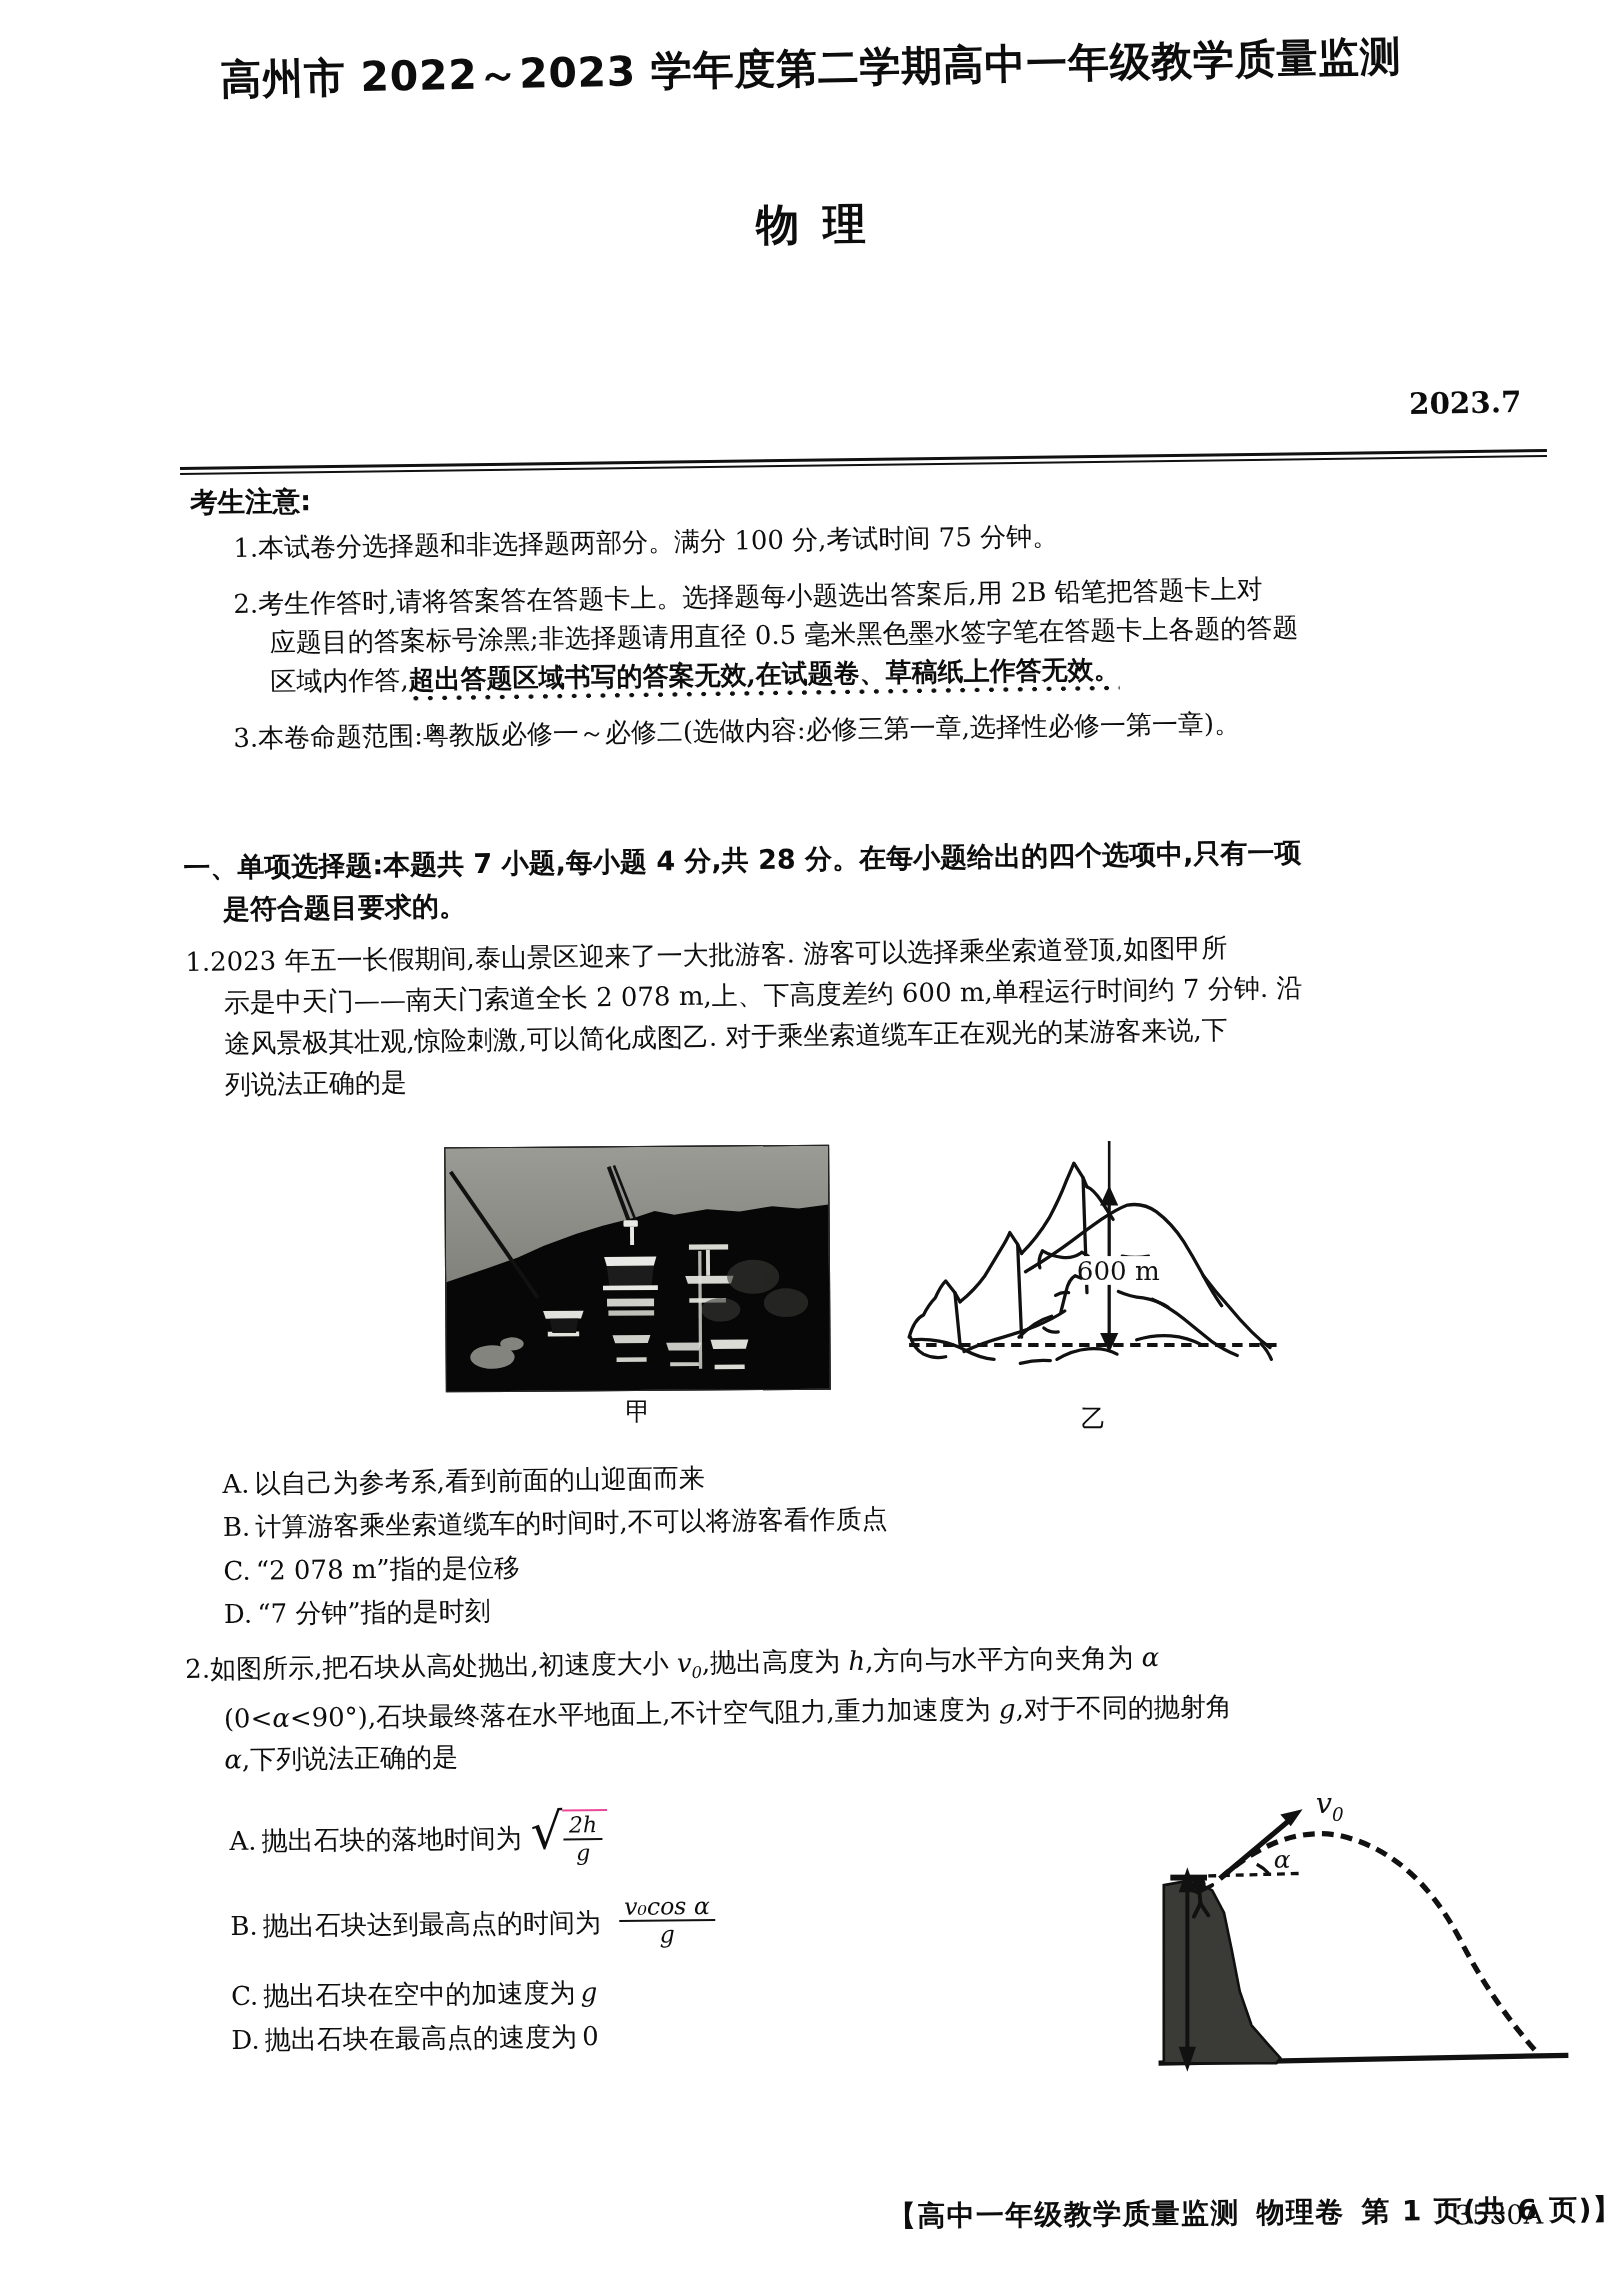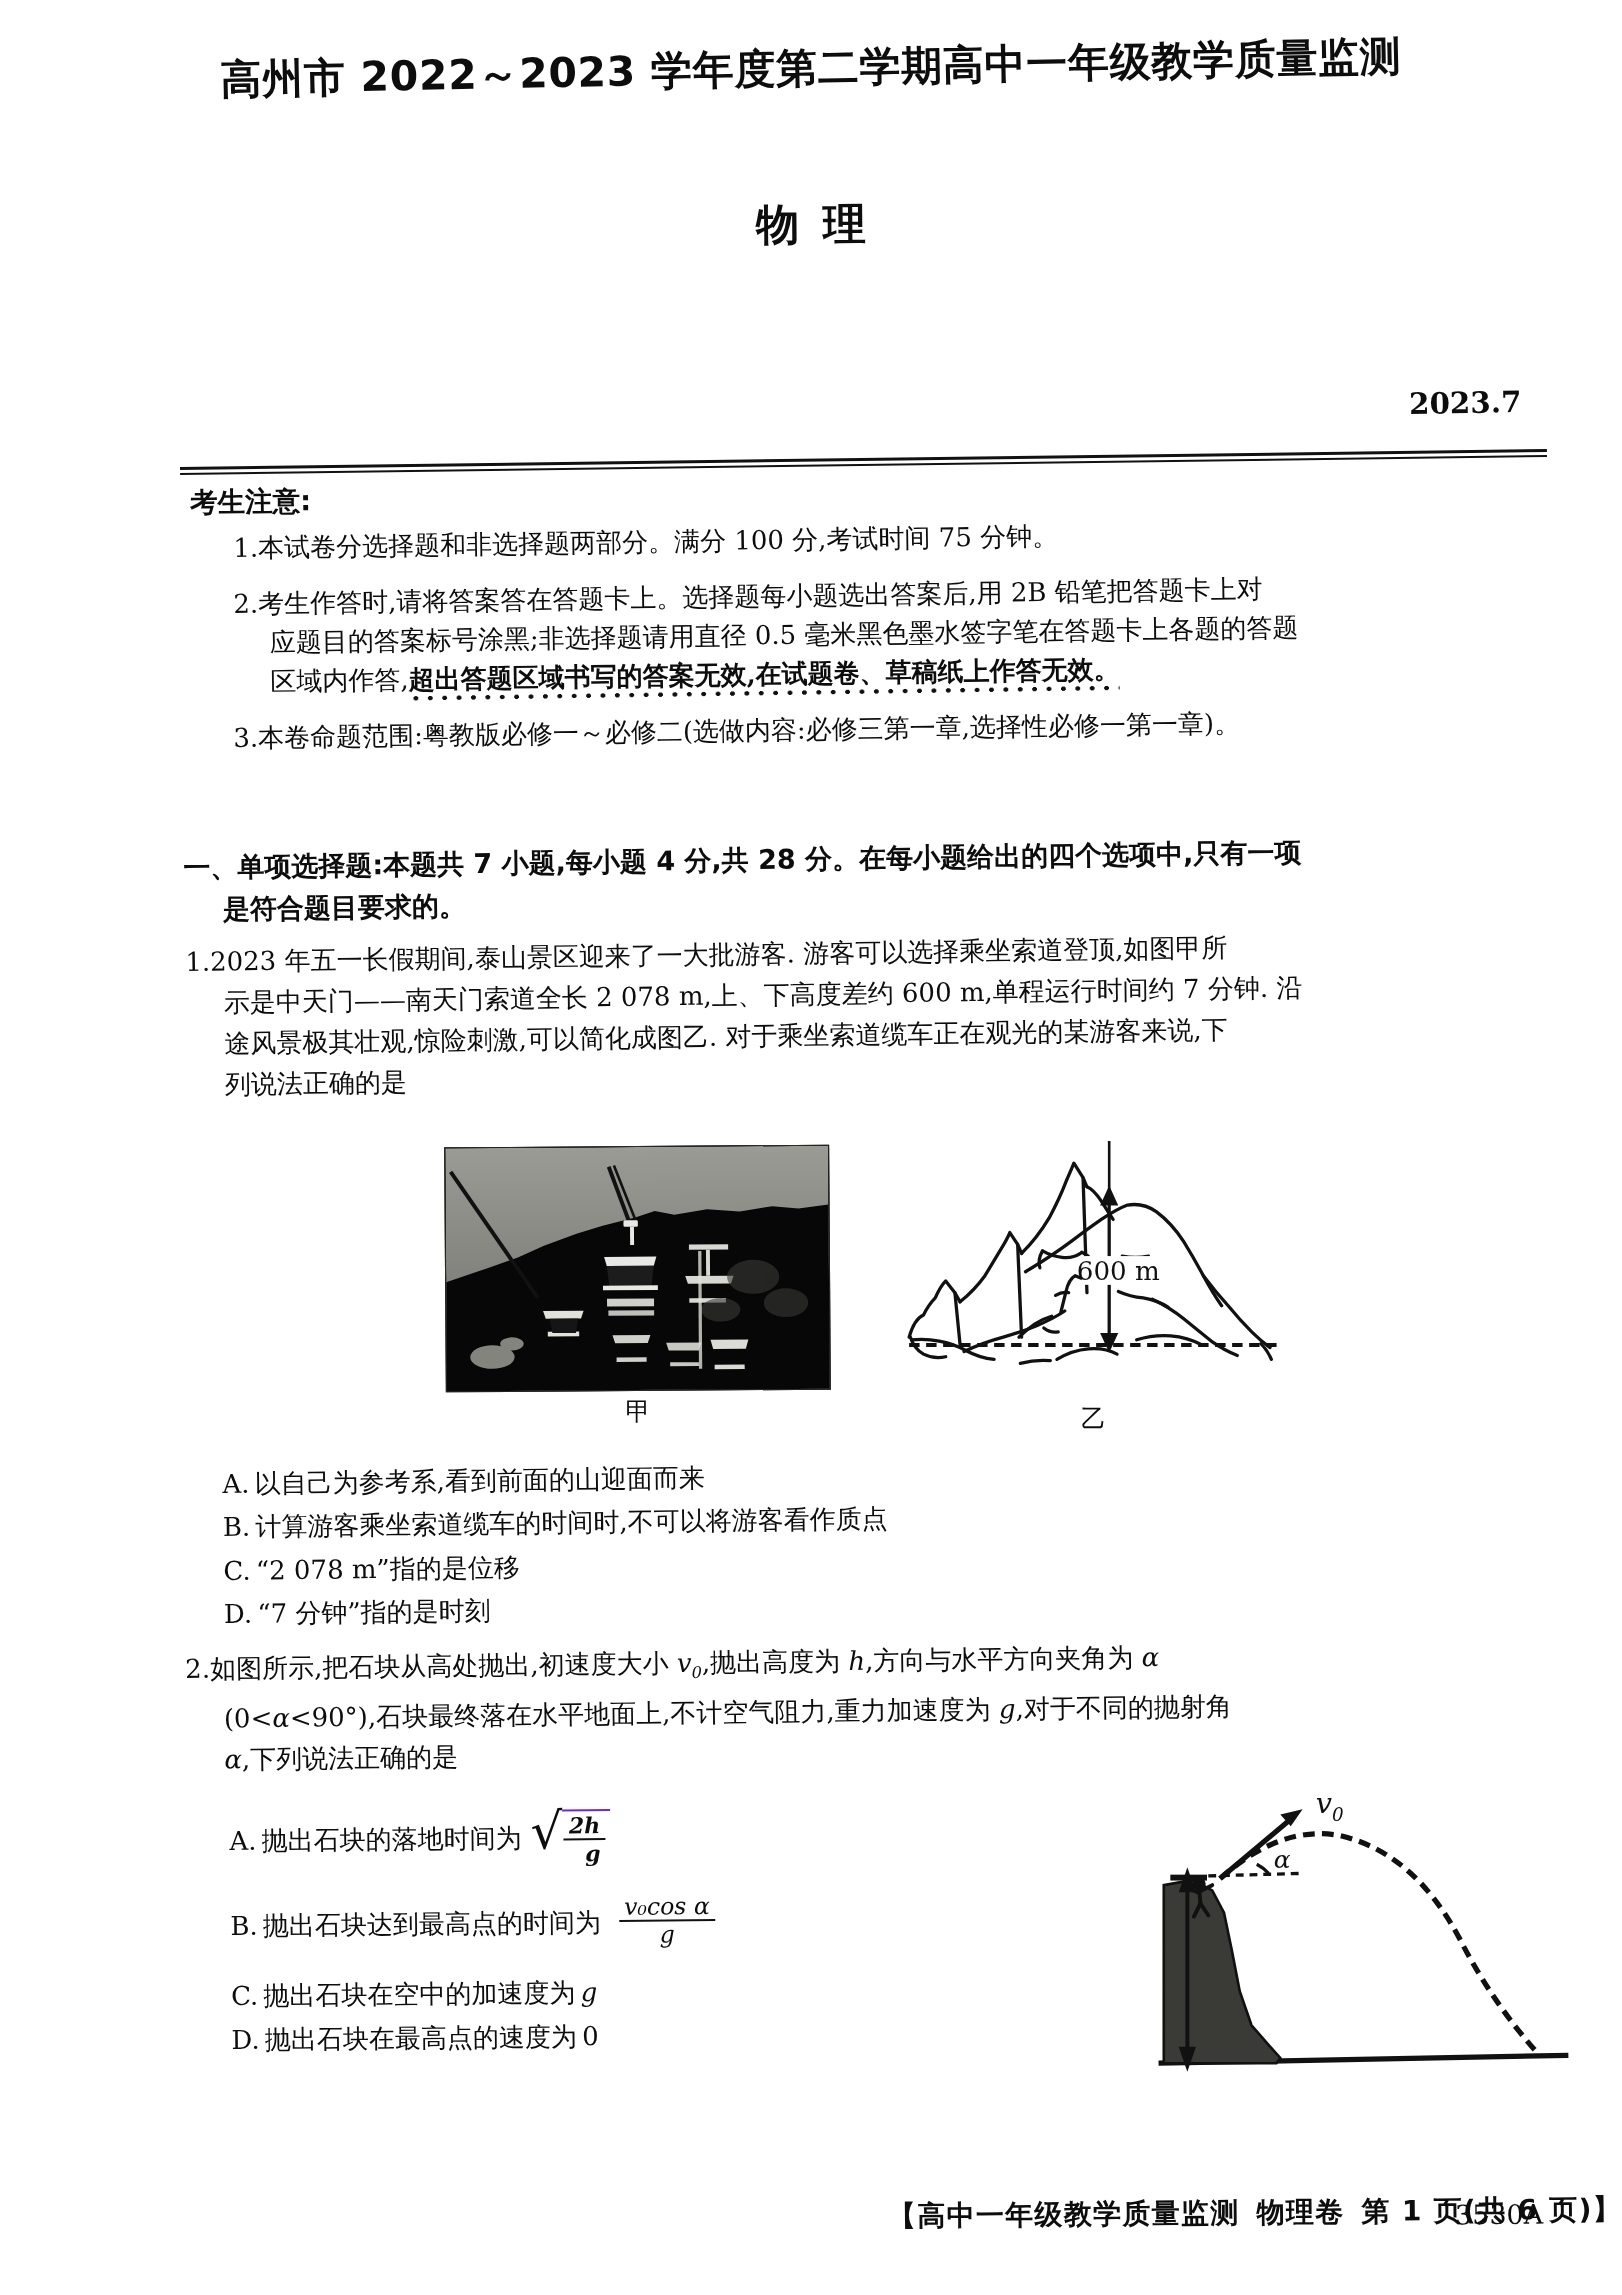--- a/index.html
+++ b/index.html
@@ -123,21 +123,21 @@
   .opt.tall{line-height:46px;margin-top:11.8px;}
   .var{font-style:italic;font-family:"DejaVu Serif","Liberation Serif",serif;}
   sub{font-size:0.62em;}
 
   
   .frac{display:inline-flex;flex-direction:column;align-items:center;vertical-align:middle;margin:0 13px;}
   .frac .num{padding:0 5.2px;line-height:1.05;font-size:23.6px;border-bottom:2px solid #111;}
   .frac .den{padding:0 5.2px;line-height:1.15;font-size:23.6px;}
   .sqrt{display:inline-flex;align-items:stretch;vertical-align:middle;margin-left:3.9px;}
   .sqrt .sign{font-size:50px;line-height:0.9;font-family:"DejaVu Serif","Liberation Serif",serif;}
-  .sqrt .inner{border-top:2px solid #6d28d9;padding:2.6px 5.2px 0 1.3px;display:flex;flex-direction:column;align-items:flex-end;font-weight:bold;}
+  .sqrt .inner{border-top:2px solid #ec4899;padding:2.6px 5.2px 0 1.3px;display:flex;flex-direction:column;align-items:center;}
   .sqrt .inner .num{border-bottom:2px solid #111;padding:0 5.2px;font-size:22px;line-height:1.1;}
   .sqrt .inner .den{padding:0 5.2px;font-size:22px;line-height:1.2;}
 
   
   .fig-row-1{position:absolute;left:445px;top:1146px;width:916px;height:308px;}
   .fig-cap{
     text-align:center;font-size:25px;margin-top:3.9px;
     font-family:"DejaVu Sans","Liberation Sans",sans-serif;
   }
   #fig-jia{position:absolute;left:0;top:0;width:386px;}

